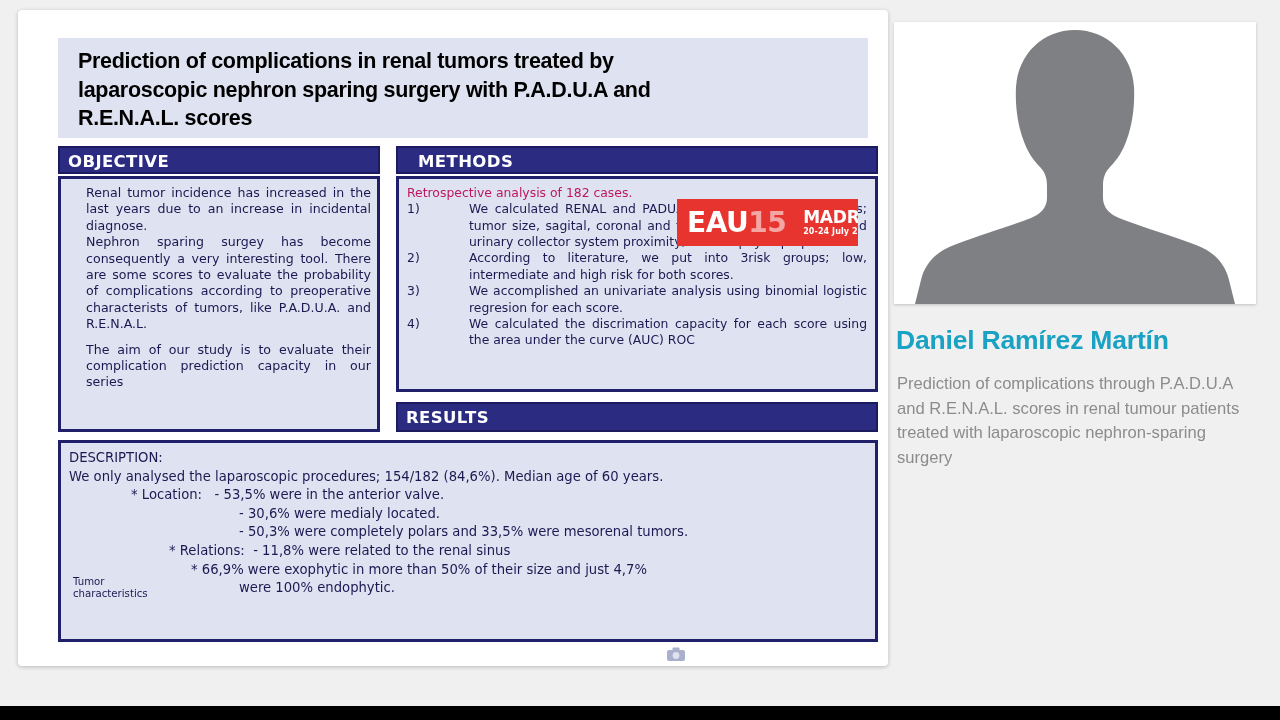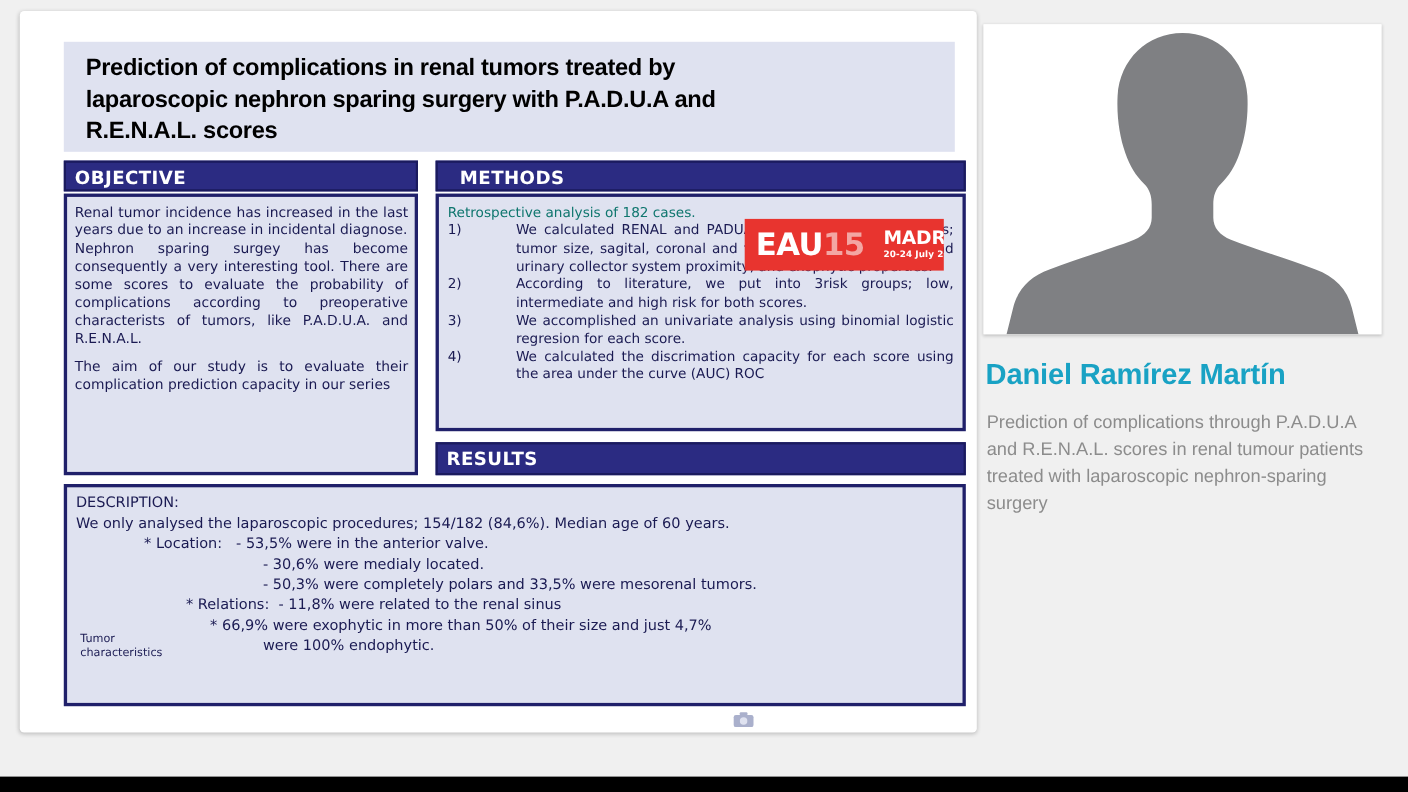--- a/index.html
+++ b/index.html
@@ -69,38 +69,38 @@
   
   .sec-body {
     position: absolute;
     background: #dfe2f0;
     border: 3px solid #20206a;
     color: #15154a;
     font-family: "DejaVu Sans", sans-serif;
   }
 
   #objective-head { left: 18px;  top: 114px; width: 322px; height: 28px; }
-  #objective-body { left: 18px;  top: 144px; width: 322px; height: 256px; padding: 6px 6px 0 7px; }
+  #objective-body { left: 18px;  top: 144px; width: 322px; height: 256px; padding: 6px 6px 0 25px; }
   #methods-head   { left: 356px; top: 114px; width: 482px; height: 28px; padding-left: 20px; }
   #methods-body   { left: 356px; top: 144px; width: 482px; height: 216px; padding: 6px 8px 0 8px; }
   #results-head   { left: 356px; top: 370px; width: 482px; height: 30px; }
   #results-body   { left: 18px;  top: 408px; width: 820px; height: 202px; padding: 6px 8px 11px 8px; }
 
   .obj-p {
     font-size: 12.6px;
     line-height: 16.4px;
     text-align: justify;
     text-justify: inter-word;
     color: #1a1a52;
   }
   .obj-p.spacer { height: 9px; }
 
   
   .meth-lead {
-    font-size: 12.4px; line-height: 16.2px; color: #0f766e;
+    font-size: 12.4px; line-height: 16.2px; color: #be185d;
     margin-bottom: 0px;
   }
   .meth-row { display: flex; font-size: 12.4px; line-height: 16.4px; color: #1a1a52; }
   .meth-num { width: 62px; flex: 0 0 62px; }
   .meth-txt { flex: 1; text-align: justify; text-justify: inter-word; }
 
   
   .res-line { font-size: 13.2px; line-height: 18.6px; color: #1a1a52; white-space: pre; }
   .res-ind1 { padding-left: 78px; }
   .res-ind2 { padding-left: 62px; }

